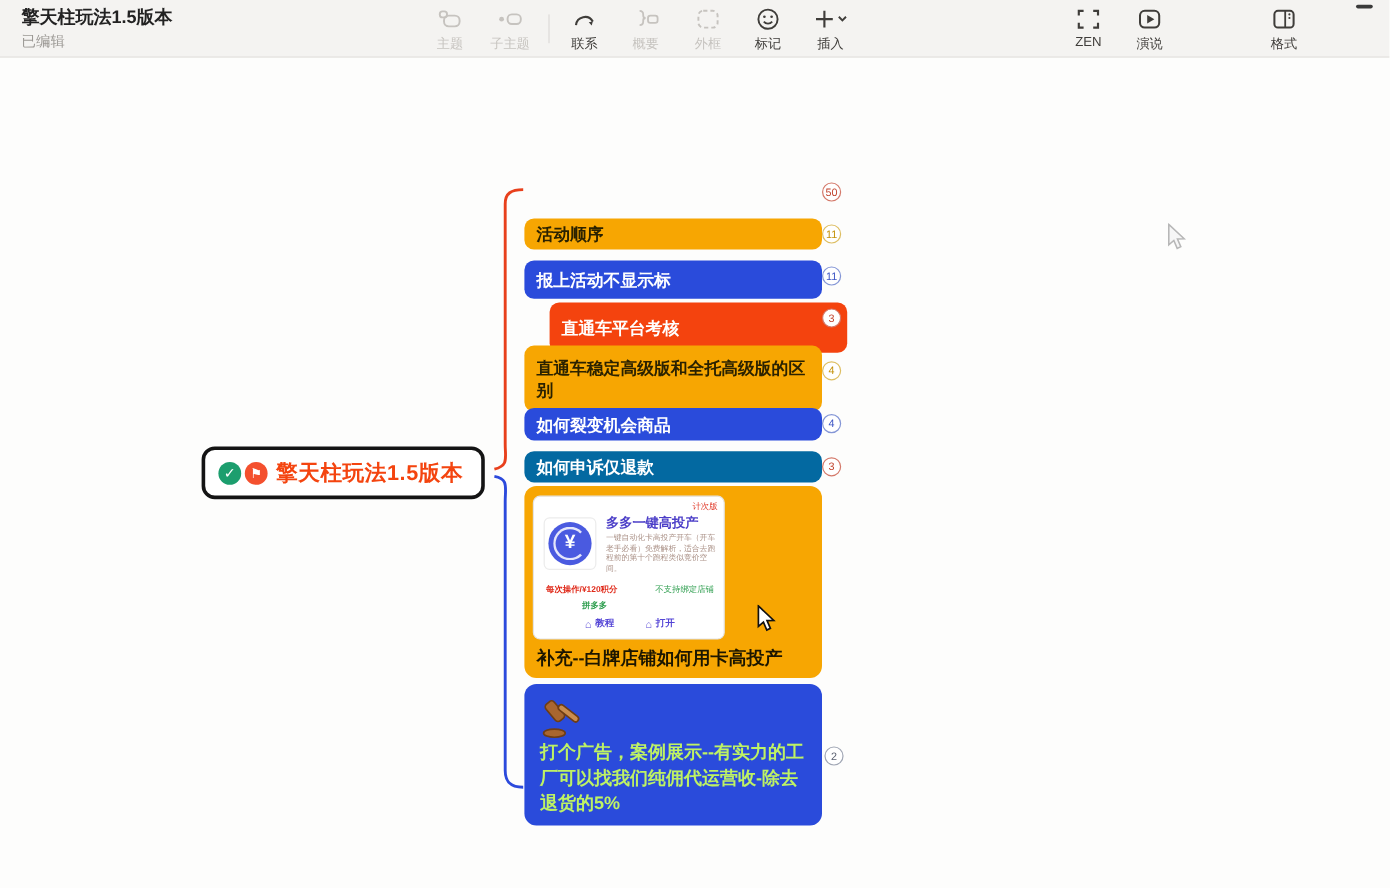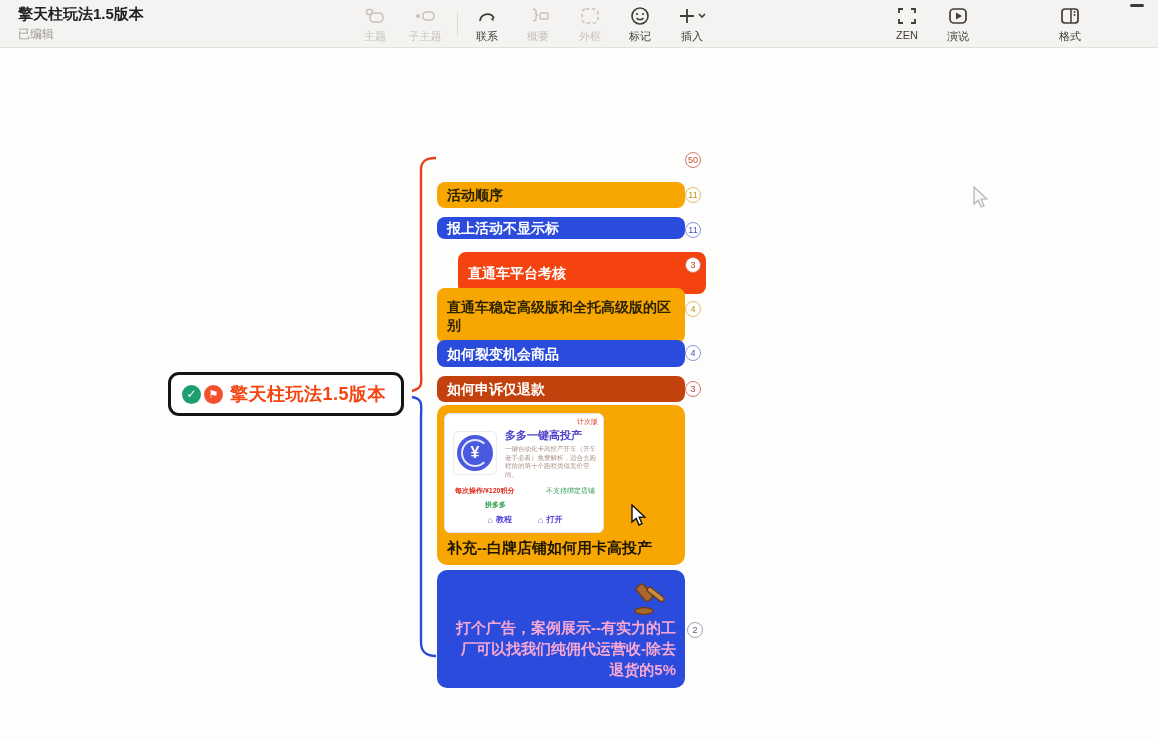--- a/index.html
+++ b/index.html
@@ -63,21 +63,21 @@
   .card-price { position:absolute; left:10px; top:72px; font-size:7px; color:#e02a1a; font-weight:bold; }
   .card-note  { position:absolute; right:8px; top:72px; font-size:7px; color:#2e9e4f; }
   .card-platform { position:absolute; left:40px; top:86px; font-size:7px; color:#2e9e4f; font-weight:bold; }
   .card-btns { position:absolute; left:0; top:100px; width:160px; display:flex; justify-content:center; gap:26px; }
   .card-btn { font-size:8px; color:#5546d6; font-weight:bold; display:flex; align-items:center; gap:3px; }
   .house-ico { font-size:9px; color:#5546d6; }
   .img-node-label { position:absolute; left:10px; top:134px; font-size:15px; font-weight:600; color:#1c1600; }
 
   
   .ad-node { position:absolute; left:437px; top:522px; width:248px; height:118px; border-radius:10px;
-             color:#f9a8d4; padding:12px 13px;text-align:right; }
+             color:#bef264; padding:12px 13px; }
   .ad-text { position:absolute; left:13px; top:47px; width:226px; font-size:15px; font-weight:600; line-height:21px; }
 
   .cursor { position:absolute; }
 </style>
 </head>
 <body>
 
 <div class="toolbar">
   <div class="doc-title">擎天柱玩法1.5版本</div>
   <div class="doc-status">已编辑</div>
@@ -207,41 +207,41 @@
     <div class="root-label">擎天柱玩法1.5版本</div>
   </div>
 
   <div class="n-badge red" style="left:685px;top:104px">50</div>
 
   <div class="node yellow" style="top: 134px; height: 26px; background-color: rgb(247, 166, 2);">
       <span>活动顺序</span>
     </div>
   <div class="n-badge yellow" style="left:685px;top:139px">11</div>
 
-  <div class="node" style="top: 169px; height: 22px; background-color: rgb(42, 75, 219);">
+  <div class="node" style="top: 169px; height: 32px; background-color: rgb(42, 75, 219);">
       <span>报上活动不显示标</span>
     </div>
   <div class="n-badge blue" style="left:685px;top:174px">11</div>
 
   <div class="node" style="top: 204px; height: 42px; background-color: rgb(244, 67, 14); margin-left: 21px;">
       <span>直通车平台考核</span>
     </div>
   <div class="n-badge red" style="left:685px;top:209px">3</div>
 
   <div class="node yellow" style="top: 240px; height: 55px; background-color: rgb(247, 166, 2);">
       <span>直通车稳定高级版和全托高级版的区别</span>
     </div>
   <div class="n-badge yellow" style="left:685px;top:253px">4</div>
 
   <div class="node" style="top: 292px; height: 27px; background-color: rgb(42, 75, 219);">
       <span>如何裂变机会商品</span>
     </div>
   <div class="n-badge blue" style="left:685px;top:297px">4</div>
 
-  <div class="node" style="top: 328px; height: 26px; background-color: #c2410c;">
+  <div class="node" style="top: 328px; height: 26px; background-color: #0369a1;">
       <span>如何申诉仅退款</span>
     </div>
   <div class="n-badge red" style="left:685px;top:333px">3</div>
 
   <div class="img-node" style="background-color: rgb(247, 166, 2);">
     <div class="app-card">
       <div class="card-tag">计次版</div>
       <div class="card-appicon-box">
         <div class="card-appicon">
           <span>¥</span>

